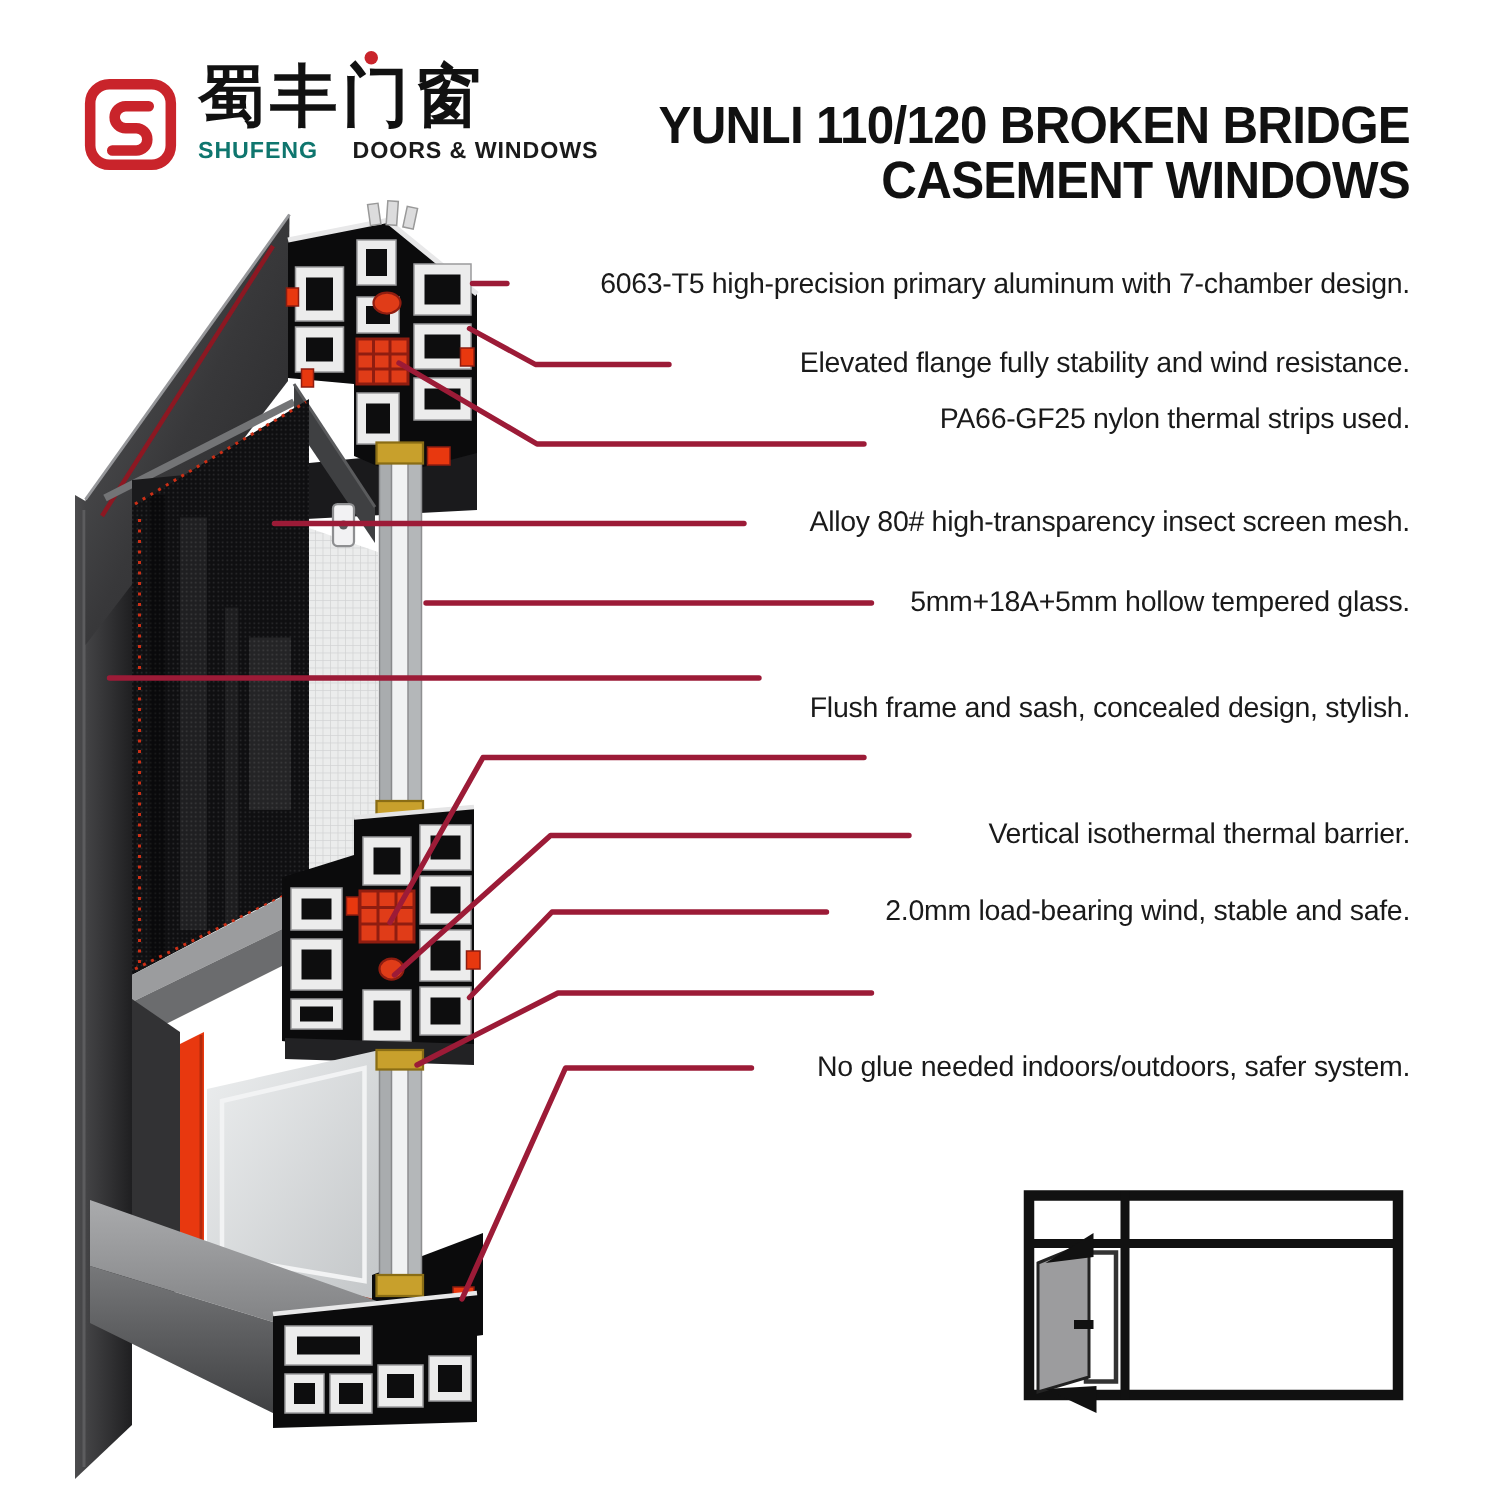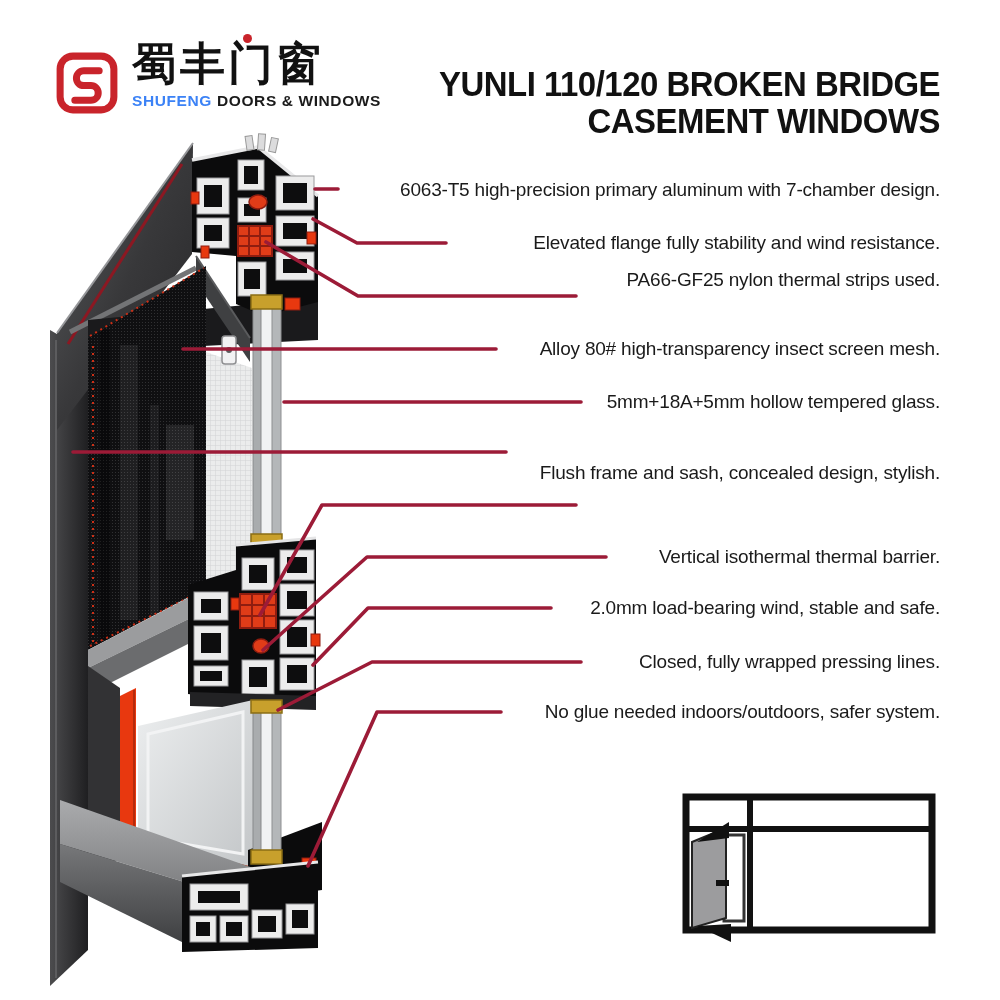--- a/index.html
+++ b/index.html
@@ -5,21 +5,21 @@
   html,body{margin:0;padding:0;background:#ffffff;}
   .page{position:relative;width:1000px;height:1000px;background:#fff;overflow:hidden;
         font-family:"Liberation Sans",sans-serif;}
   
   .logo{position:absolute;left:55px;top:38px;display:flex;align-items:flex-start;}
   .logo-icon{width:64px;height:70px;margin-top:10px;}
   .logo-text{margin-left:13px;position:relative;}
   .logo-cn{font-family:"DejaVu Sans",sans-serif;font-size:45px;font-weight:900;
            color:#111;letter-spacing:3px;line-height:52px;white-space:nowrap;}
   .logo-sub{font-size:15.5px;font-weight:bold;color:#1a1a1a;letter-spacing:0.6px;margin-top:2px;white-space:nowrap;}
-  .logo-sub .red{color:#3b82f6;margin-right:5px;}
+  .logo-sub .red{color:#0f766e;margin-right:23px;}
   .logo-dot{position:absolute;left:111px;top:-4px;width:9px;height:9px;border-radius:50%;background:#C9242B;}
   .title{position:absolute;right:60px;top:42px;text-align:right;color:#111;
          font-size:35px;line-height:37px;font-weight:bold;letter-spacing:-0.5px;
          transform:scaleX(0.94);transform-origin:100% 0;white-space:nowrap;}
   
   .callout{position:absolute;right:60px;height:26px;line-height:26px;text-align:center;
            font-size:19px;color:#1a1a1a;letter-spacing:-0.2px;white-space:nowrap;}
   
   .scene{position:absolute;left:0;top:0;width:1000px;height:1000px;}
 </style>
@@ -276,16 +276,15 @@
   </svg>
 
   <div class="callout" style="top:177px">6063-T5 high-precision primary aluminum with 7-chamber design.</div>
   <div class="callout" style="top:230px">Elevated flange fully stability and wind resistance.</div>
   <div class="callout" style="top:267px">PA66-GF25 nylon thermal strips used.</div>
   <div class="callout" style="top:336px">Alloy 80# high-transparency insect screen mesh.</div>
   <div class="callout" style="top:389px">5mm+18A+5mm hollow tempered glass.</div>
   <div class="callout" style="top:460px">Flush frame and sash, concealed design, stylish.</div>
   <div class="callout" style="top:544px">Vertical isothermal thermal barrier.</div>
   <div class="callout" style="top:595px">2.0mm load-bearing wind, stable and safe.</div>
-  <div class="callout" style="top:649px">Closed, fully wrapped pressing lines.</div>
   <div class="callout" style="top:699px">No glue needed indoors/outdoors, safer system.</div>
 
 </div>
 
 </body></html>

